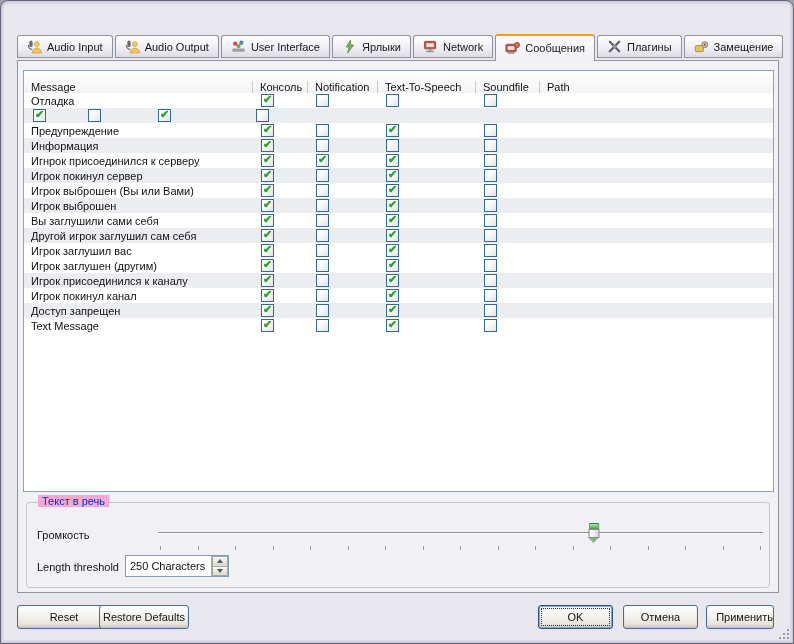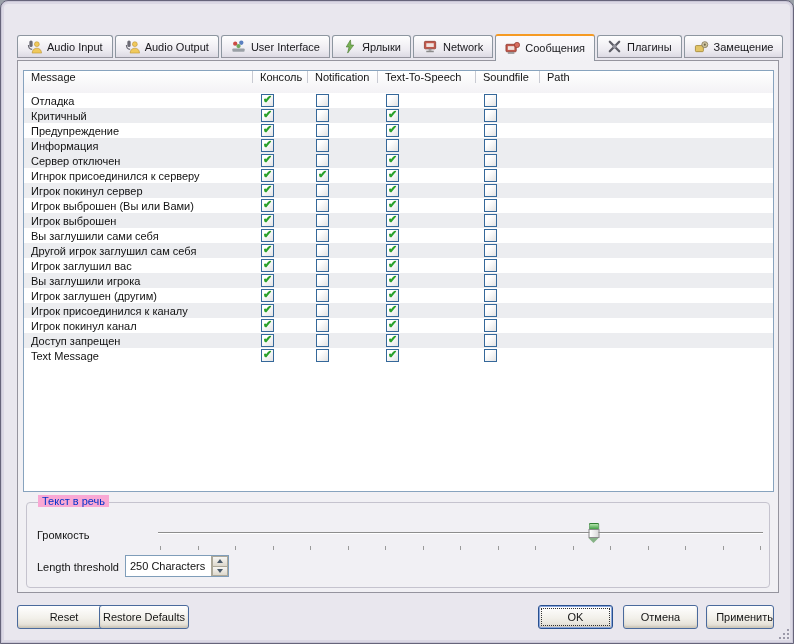--- a/index.html
+++ b/index.html
@@ -32,21 +32,21 @@
     border:1px solid #8d96a0; border-top:2px solid #F59A23; border-bottom:none;
     margin-bottom:-1px; z-index:3;}
   .ticon{ width:15px; height:15px; display:inline-flex; }
   
   .pane{ position:absolute; left:16px; right:14px; top:59px; height:533px;
     background:#F1F0F4; border:1px solid #95949E; z-index:1;}
   
   .msgtable{ position:absolute; left:5px; top:9px; right:4px; height:422px;
     background:#fff; border:1px solid #87A3BE; overflow:hidden; font-size:11px;}
   .thead{ display:flex; height:22px; background:linear-gradient(#ffffff,#f3f2f5);
-    color:#141414; align-items:flex-start;}
+    color:#141414; align-items:flex-end;}
   .th{ display:flex; align-items:center; padding-left:7px; border-left:1px solid #c8cad2;}
   .th:first-child{ border-left:none; }
   .c-label{ width:228px; flex:0 0 auto;}
   .c-console{ width:55px; flex:0 0 auto;}
   .c-notification{ width:70px; flex:0 0 auto;}
   .c-tts{ width:98px; flex:0 0 auto;}
   .c-soundfile{ width:64px; flex:0 0 auto;}
   .c-path{ flex:1 1 auto;}
   .trow{ display:flex; height:15px; align-items:center; background:#fff;}
   .trow.alt{ background:#ECEDF0; }
@@ -220,21 +220,20 @@
             </div>
             <div class="cell c-tts">
               <span class="cb"></span>
             </div>
             <div class="cell c-soundfile">
               <span class="cb"></span>
             </div>
             <div class="cell c-path"></div>
           </div>
           <div class="trow alt">
-            <div class="cell c-label">Критичный</div>
             <div class="cell c-console">
               <span class="cb on"></span>
             </div>
             <div class="cell c-notification">
               <span class="cb"></span>
             </div>
             <div class="cell c-tts">
               <span class="cb on"></span>
             </div>
             <div class="cell c-soundfile">
@@ -267,36 +266,20 @@
               <span class="cb"></span>
             </div>
             <div class="cell c-tts">
               <span class="cb"></span>
             </div>
             <div class="cell c-soundfile">
               <span class="cb"></span>
             </div>
             <div class="cell c-path"></div>
           </div>
-          <div class="trow alt">
-            <div class="cell c-label">Сервер отключен</div>
-            <div class="cell c-console">
-              <span class="cb on"></span>
-            </div>
-            <div class="cell c-notification">
-              <span class="cb"></span>
-            </div>
-            <div class="cell c-tts">
-              <span class="cb on"></span>
-            </div>
-            <div class="cell c-soundfile">
-              <span class="cb"></span>
-            </div>
-            <div class="cell c-path"></div>
-          </div>
           <div class="trow">
             <div class="cell c-label">Игнрок присоединился к серверу</div>
             <div class="cell c-console">
               <span class="cb on"></span>
             </div>
             <div class="cell c-notification">
               <span class="cb on"></span>
             </div>
             <div class="cell c-tts">
               <span class="cb on"></span>
@@ -381,36 +364,20 @@
             <div class="cell c-tts">
               <span class="cb on"></span>
             </div>
             <div class="cell c-soundfile">
               <span class="cb"></span>
             </div>
             <div class="cell c-path"></div>
           </div>
           <div class="trow">
             <div class="cell c-label">Игрок заглушил вас</div>
-            <div class="cell c-console">
-              <span class="cb on"></span>
-            </div>
-            <div class="cell c-notification">
-              <span class="cb"></span>
-            </div>
-            <div class="cell c-tts">
-              <span class="cb on"></span>
-            </div>
-            <div class="cell c-soundfile">
-              <span class="cb"></span>
-            </div>
-            <div class="cell c-path"></div>
-          </div>
-          <div class="trow alt">
-            <div class="cell c-label">Вы заглушили игрока</div>
             <div class="cell c-console">
               <span class="cb on"></span>
             </div>
             <div class="cell c-notification">
               <span class="cb"></span>
             </div>
             <div class="cell c-tts">
               <span class="cb on"></span>
             </div>
             <div class="cell c-soundfile">

